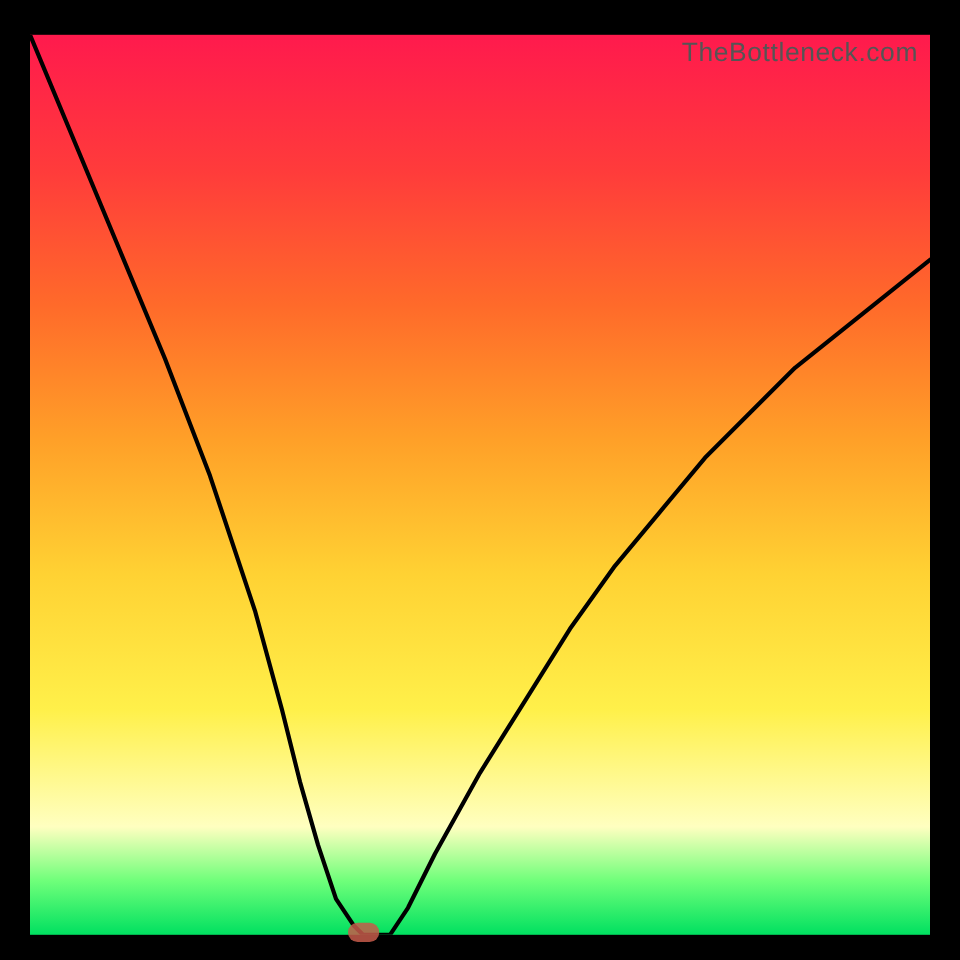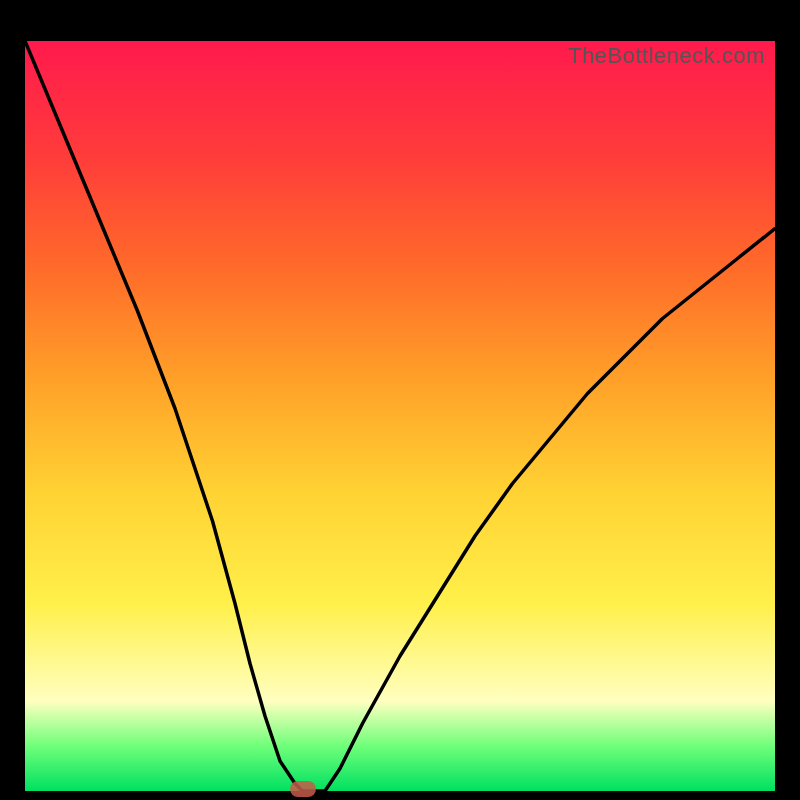--- a/index.html
+++ b/index.html
@@ -7,21 +7,21 @@
     padding: 0;
     width: 800px;
     height: 800px;
     background: #000;
     font-family: Arial, Helvetica, sans-serif;
     overflow: hidden;
   }
   .frame {
     position: absolute;
     left: 0;
-    top: 16px;
+    top: 4px;
     width: 800px;
     height: 718px;
     background: #000;
   }
   .plot {
     position: absolute;
     left: 25px;
     top: 25px;
     width: 750px;
     height: 750px;

